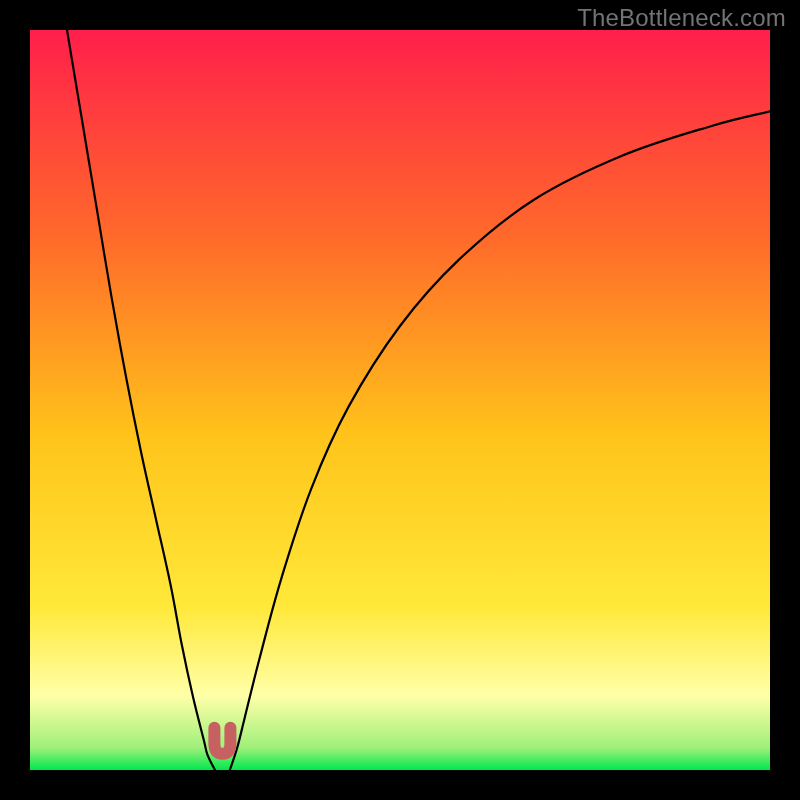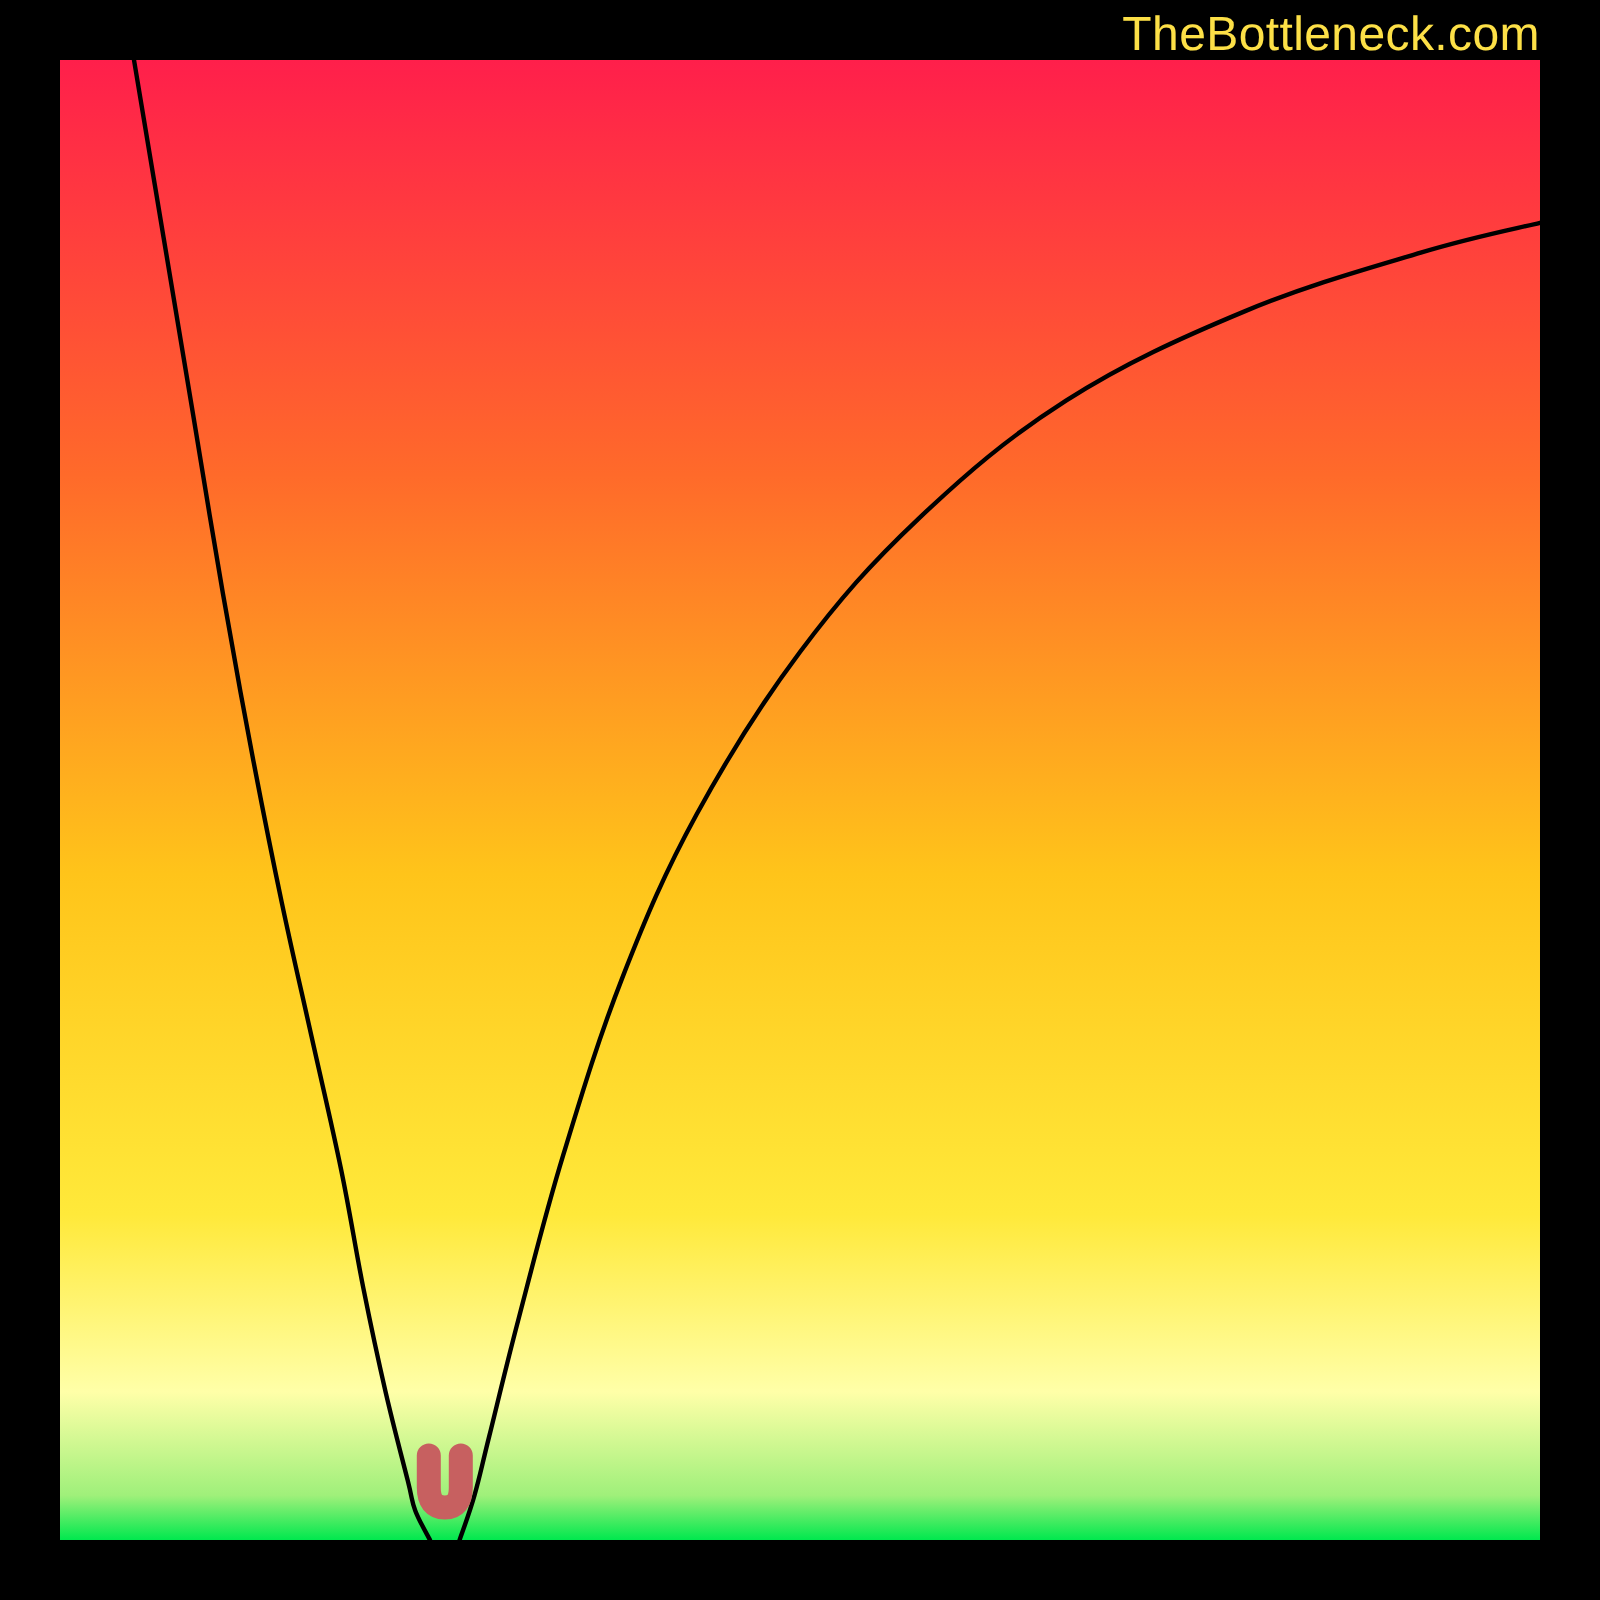--- a/index.html
+++ b/index.html
@@ -6,25 +6,25 @@
     margin: 0;
     padding: 0;
     width: 800px;
     height: 800px;
     background: #000;
     overflow: hidden;
   }
   .watermark {
     position: absolute;
     top: 4px;
-    right: 30px;
+    right: 14px;
     font-family: Arial, Helvetica, sans-serif;
     font-size: 24px;
     font-weight: 400;
-    color: #fde047;
+    color: #737373;
     letter-spacing: 0.2px;
     z-index: 10;
   }
   svg {
     display: block;
   }
 </style>
 </head>
 <body>
 

